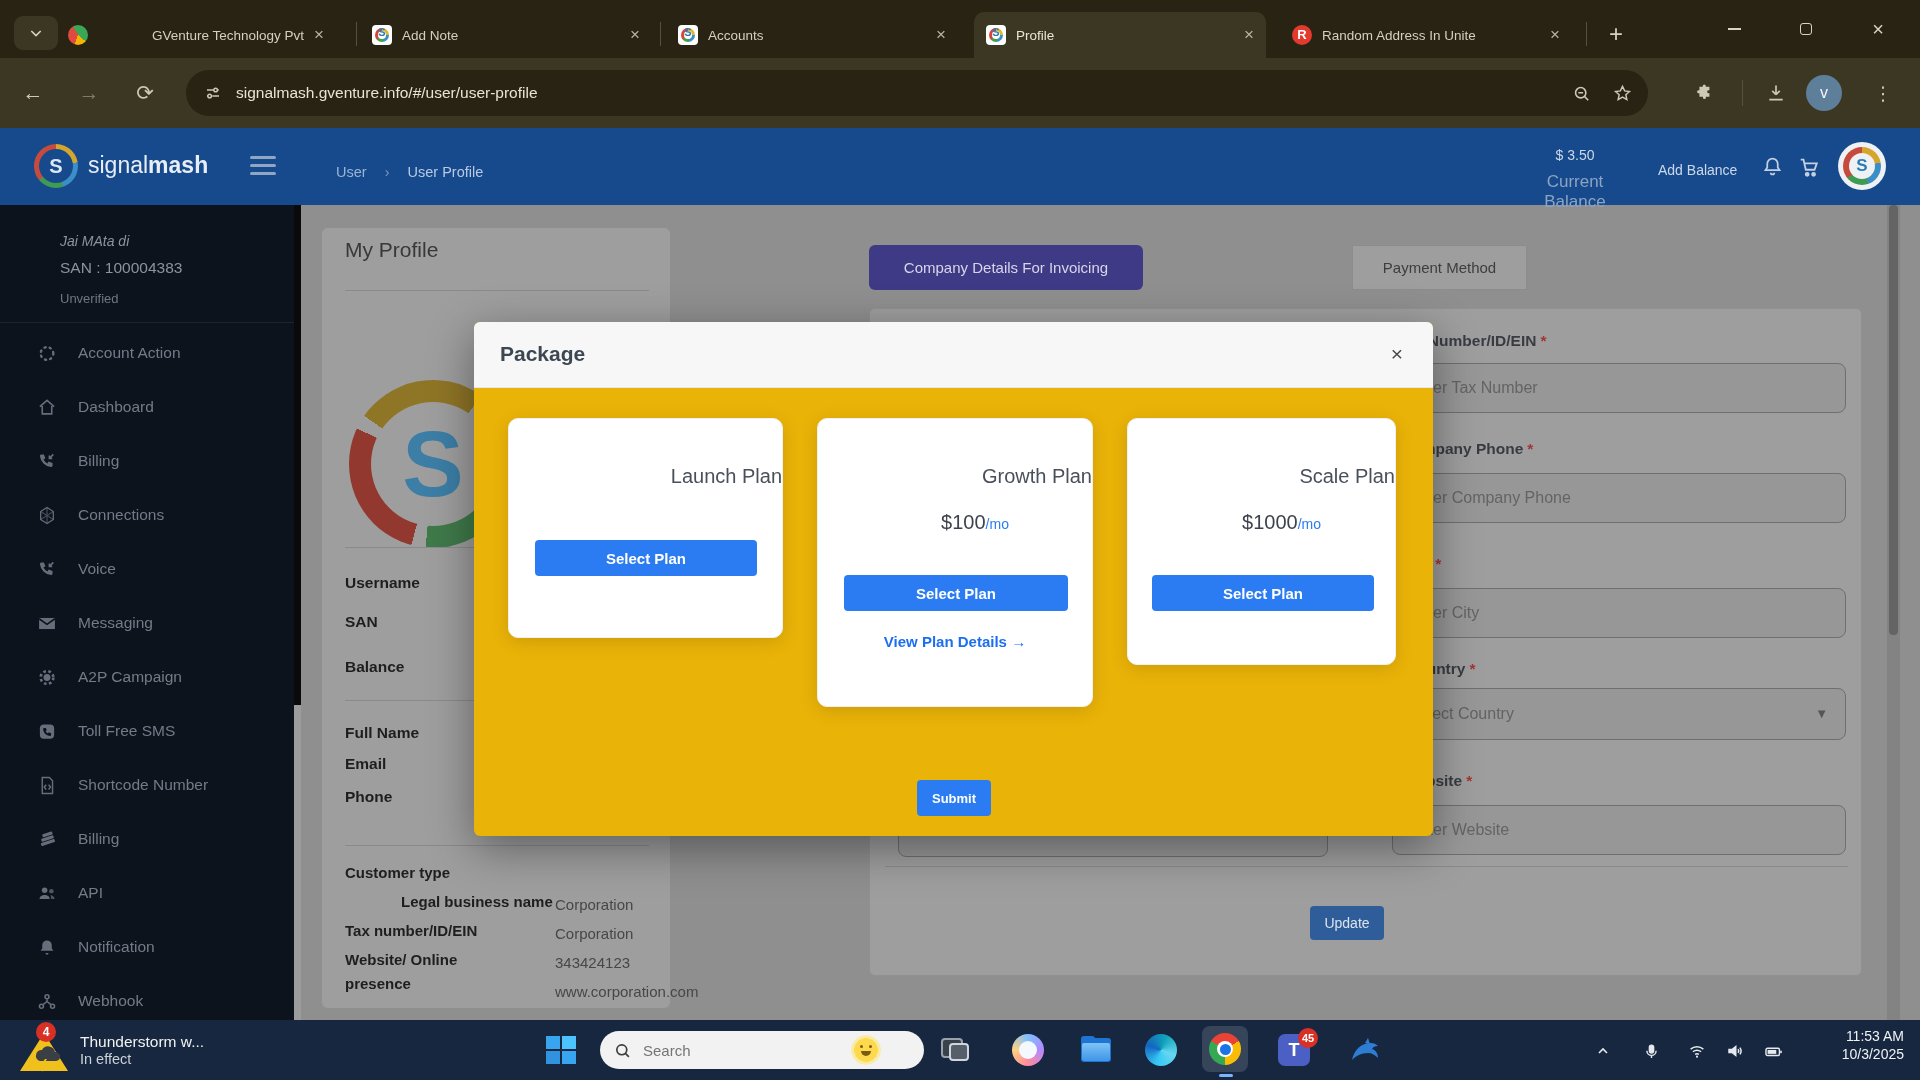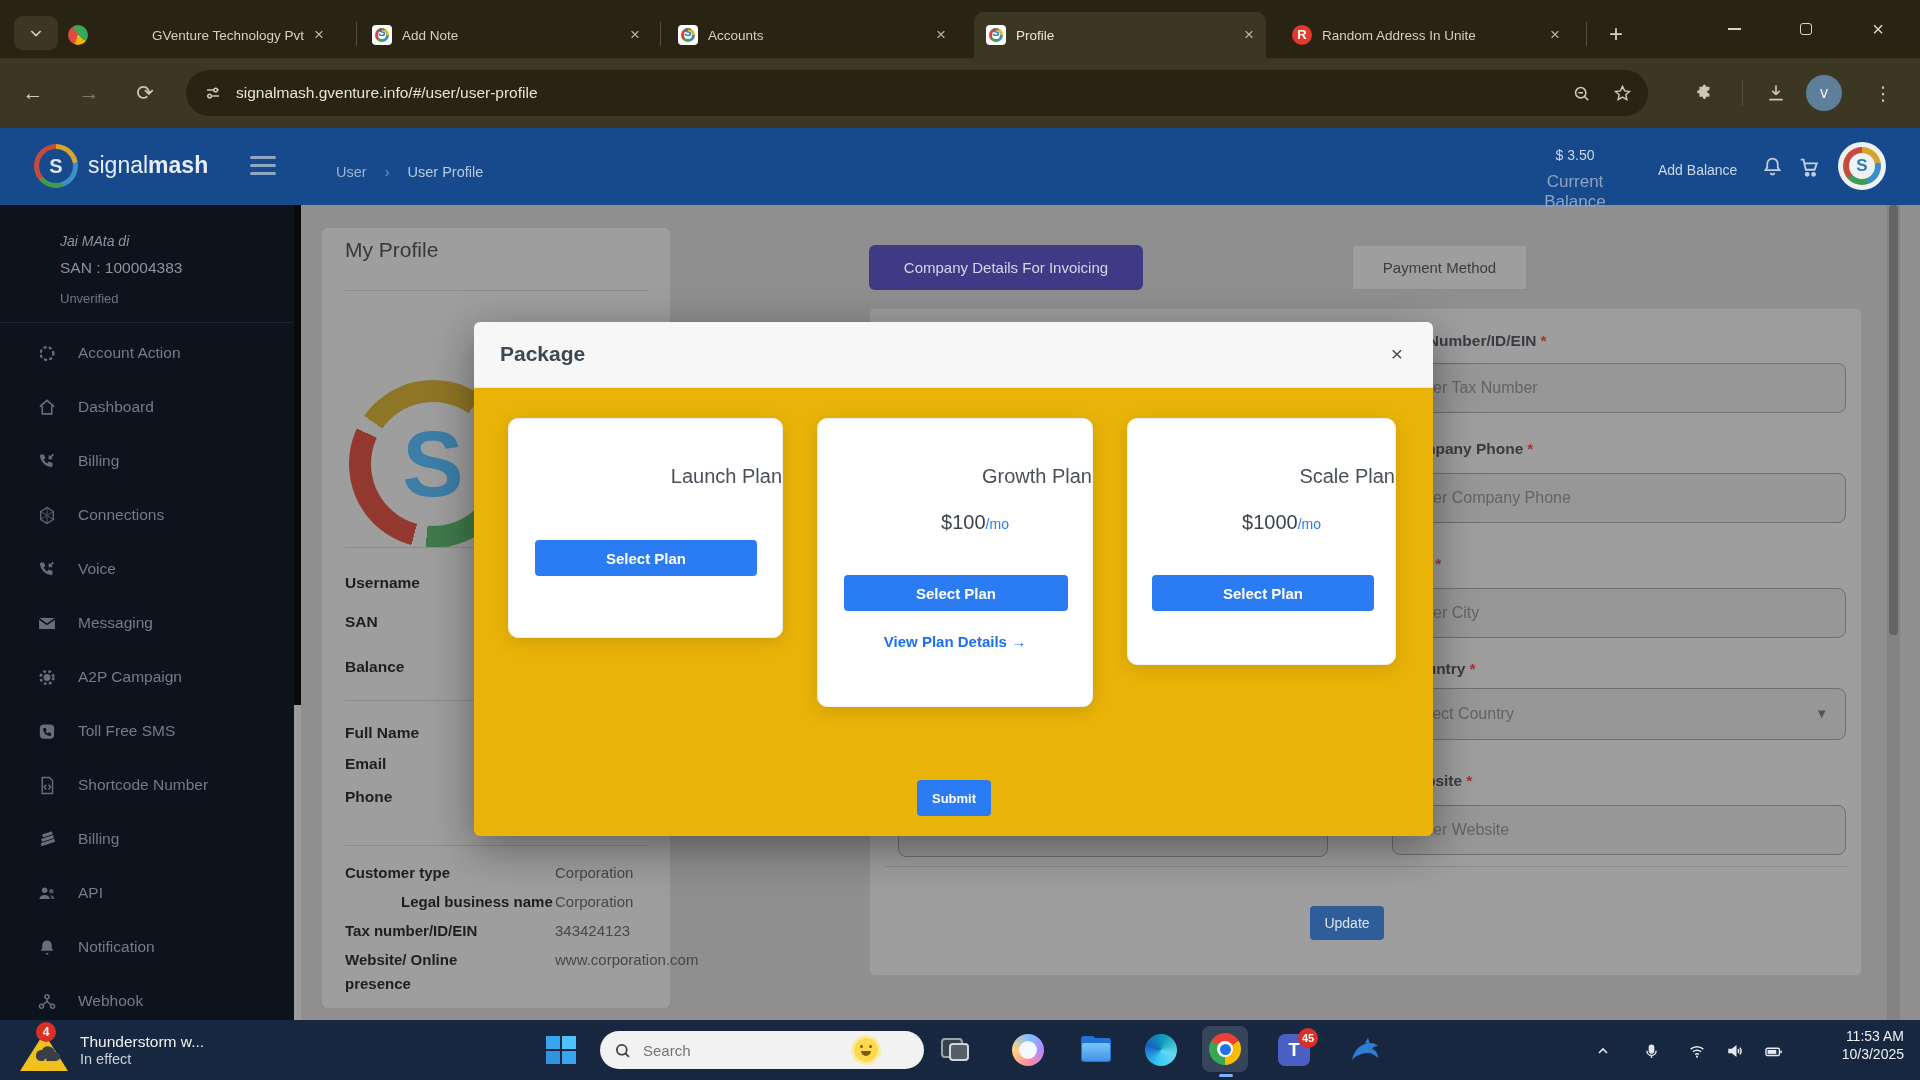--- a/index.html
+++ b/index.html
@@ -36,21 +36,21 @@
   #sidebar{left:0;top:205px;width:294px;height:815px;background:#0d131d;}
   .sbitem{left:0;width:342px;height:54px;display:flex;align-items:center;color:#747b88;font-size:15.5px;}
   .sbicon{width:22px;margin:0 20px 0 36px;color:#666e7c;}
   .sbchev{position:absolute;right:42px;color:#6b7280;font-size:10px;}
 
   
   .card{background:#9e9e9e;border-radius:6px;}
   .divider{height:1px;background:#8a8a8a;}
   .rowlabel{font-size:15.5px;font-weight:bold;color:#1e1e1e;}
   .detlabel{font-size:15px;font-weight:bold;color:#1e1e1e;}
-  .detvalue{font-size:15px;color:#474747;}
+  .detvalue{font-size:15px;color:#474747;margin-top:32px;}
   .bigring{width:168px;height:168px;border-radius:50%;
     background:conic-gradient(#8f7526 0 35deg,#9e9e9e 35deg 45deg,#3c7ea6 45deg 115deg,#9e9e9e 115deg 125deg,#3f7a4a 125deg 185deg,#9e9e9e 185deg 195deg,#93382e 195deg 295deg,#9e9e9e 295deg 305deg,#8f7526 305deg 360deg);position:relative;}
   .bigring .inner{position:absolute;left:22px;top:22px;width:124px;height:124px;border-radius:50%;background:#9e9e9e;display:flex;align-items:center;justify-content:center;}
   .bigring .S{font-size:92px;font-weight:bold;color:#3c7ea6;line-height:1;}
 
   
   .ptab{top:245px;height:45px;display:flex;align-items:center;justify-content:center;font-size:15px;}
   .ptab.active{background:#3e3a86;color:#d8d5ea;border-radius:6px;z-index:2;}
   .ptab.plain{background:#9e9e9e;color:#3d3d3d;border:1px solid #8c8c8c;}
   .flabel{font-size:15.5px;font-weight:600;color:#383c42;white-space:nowrap;}

